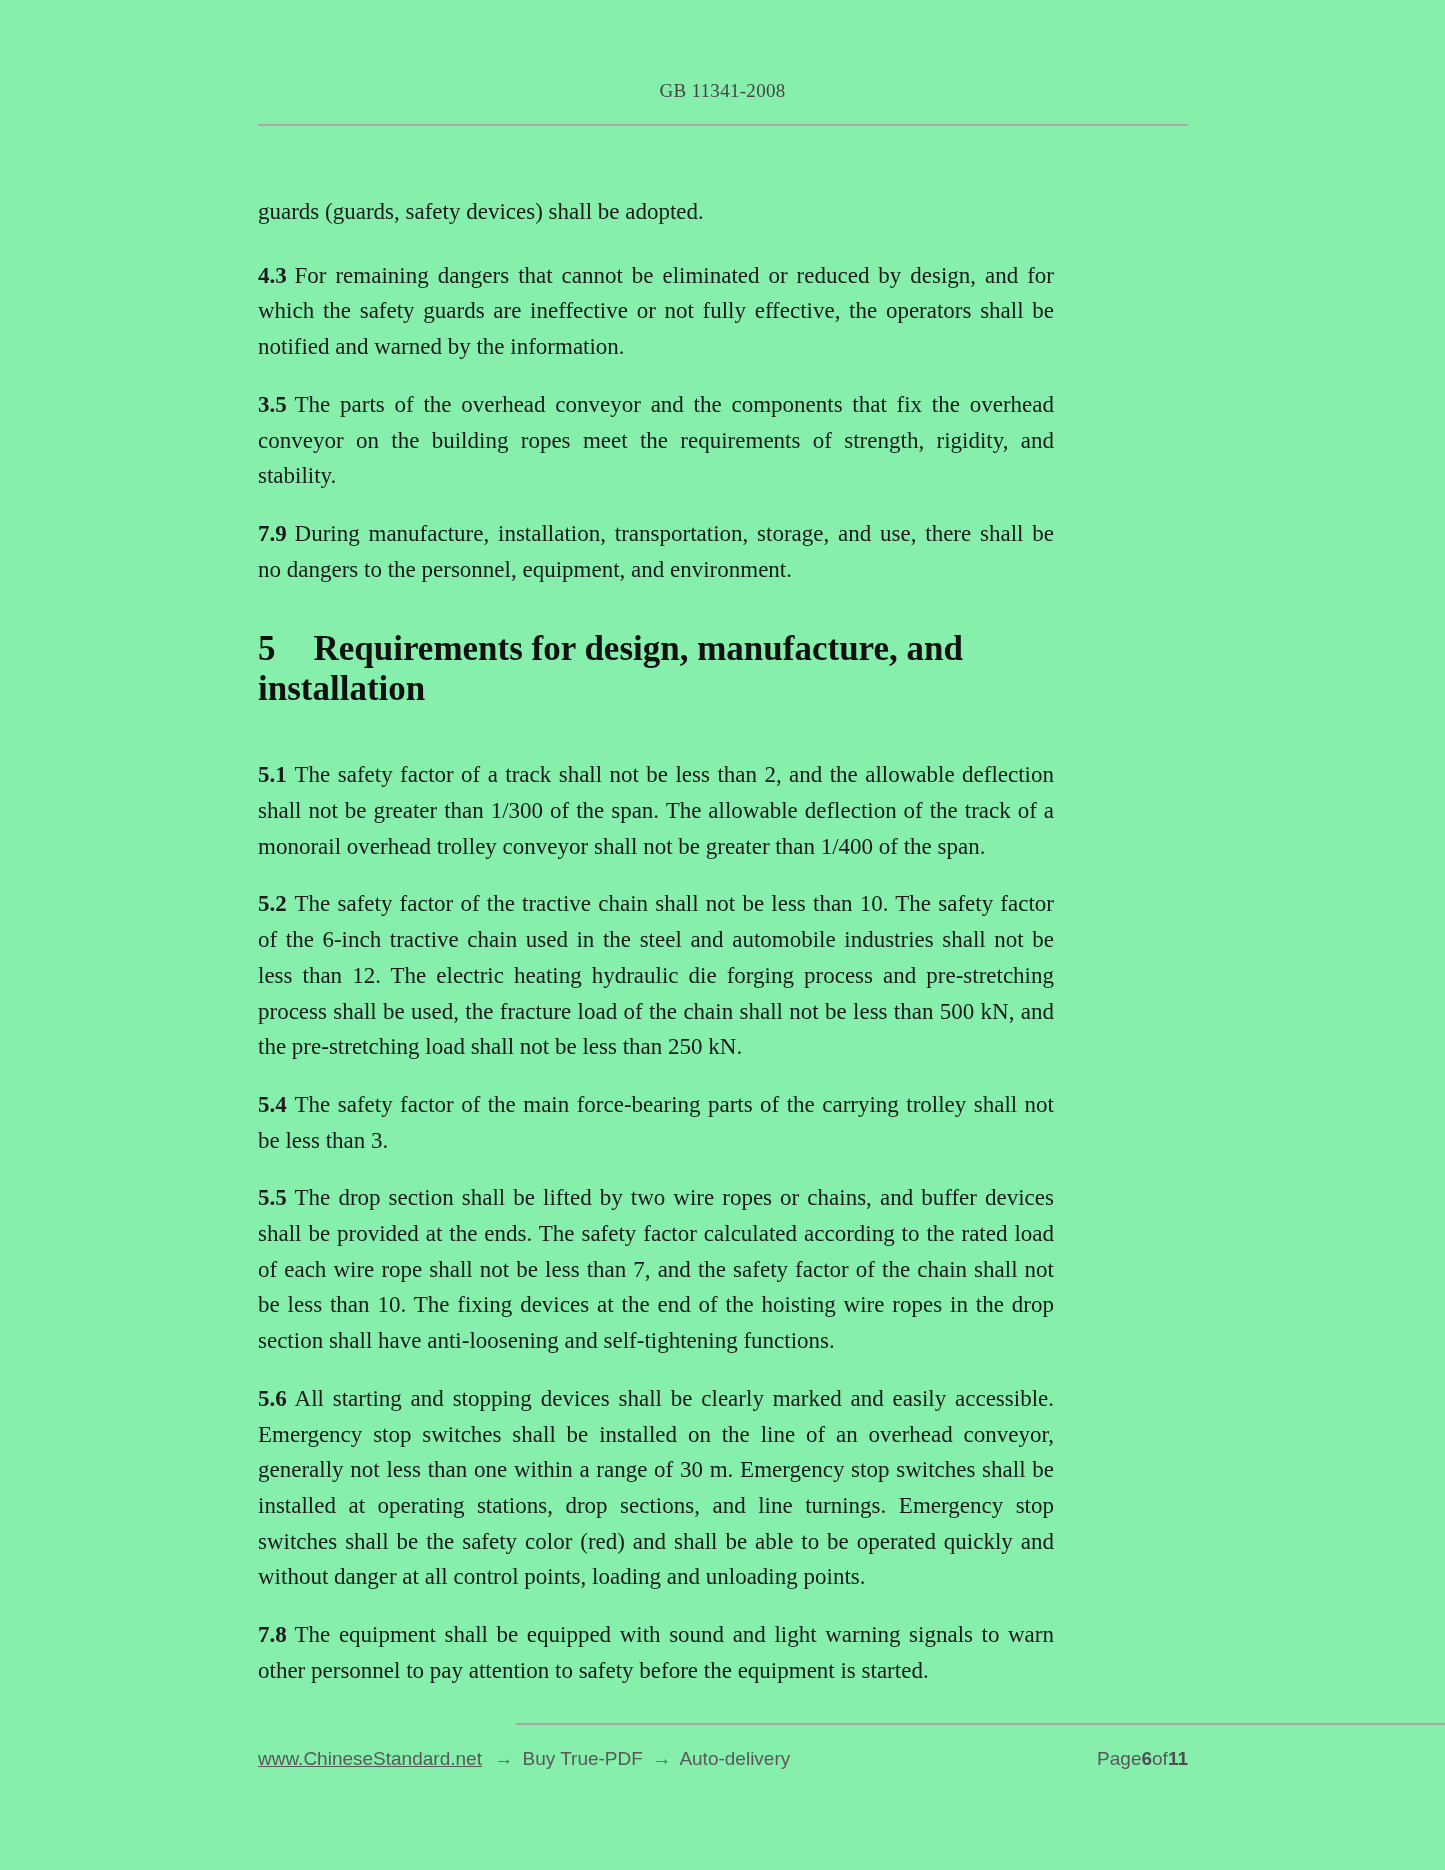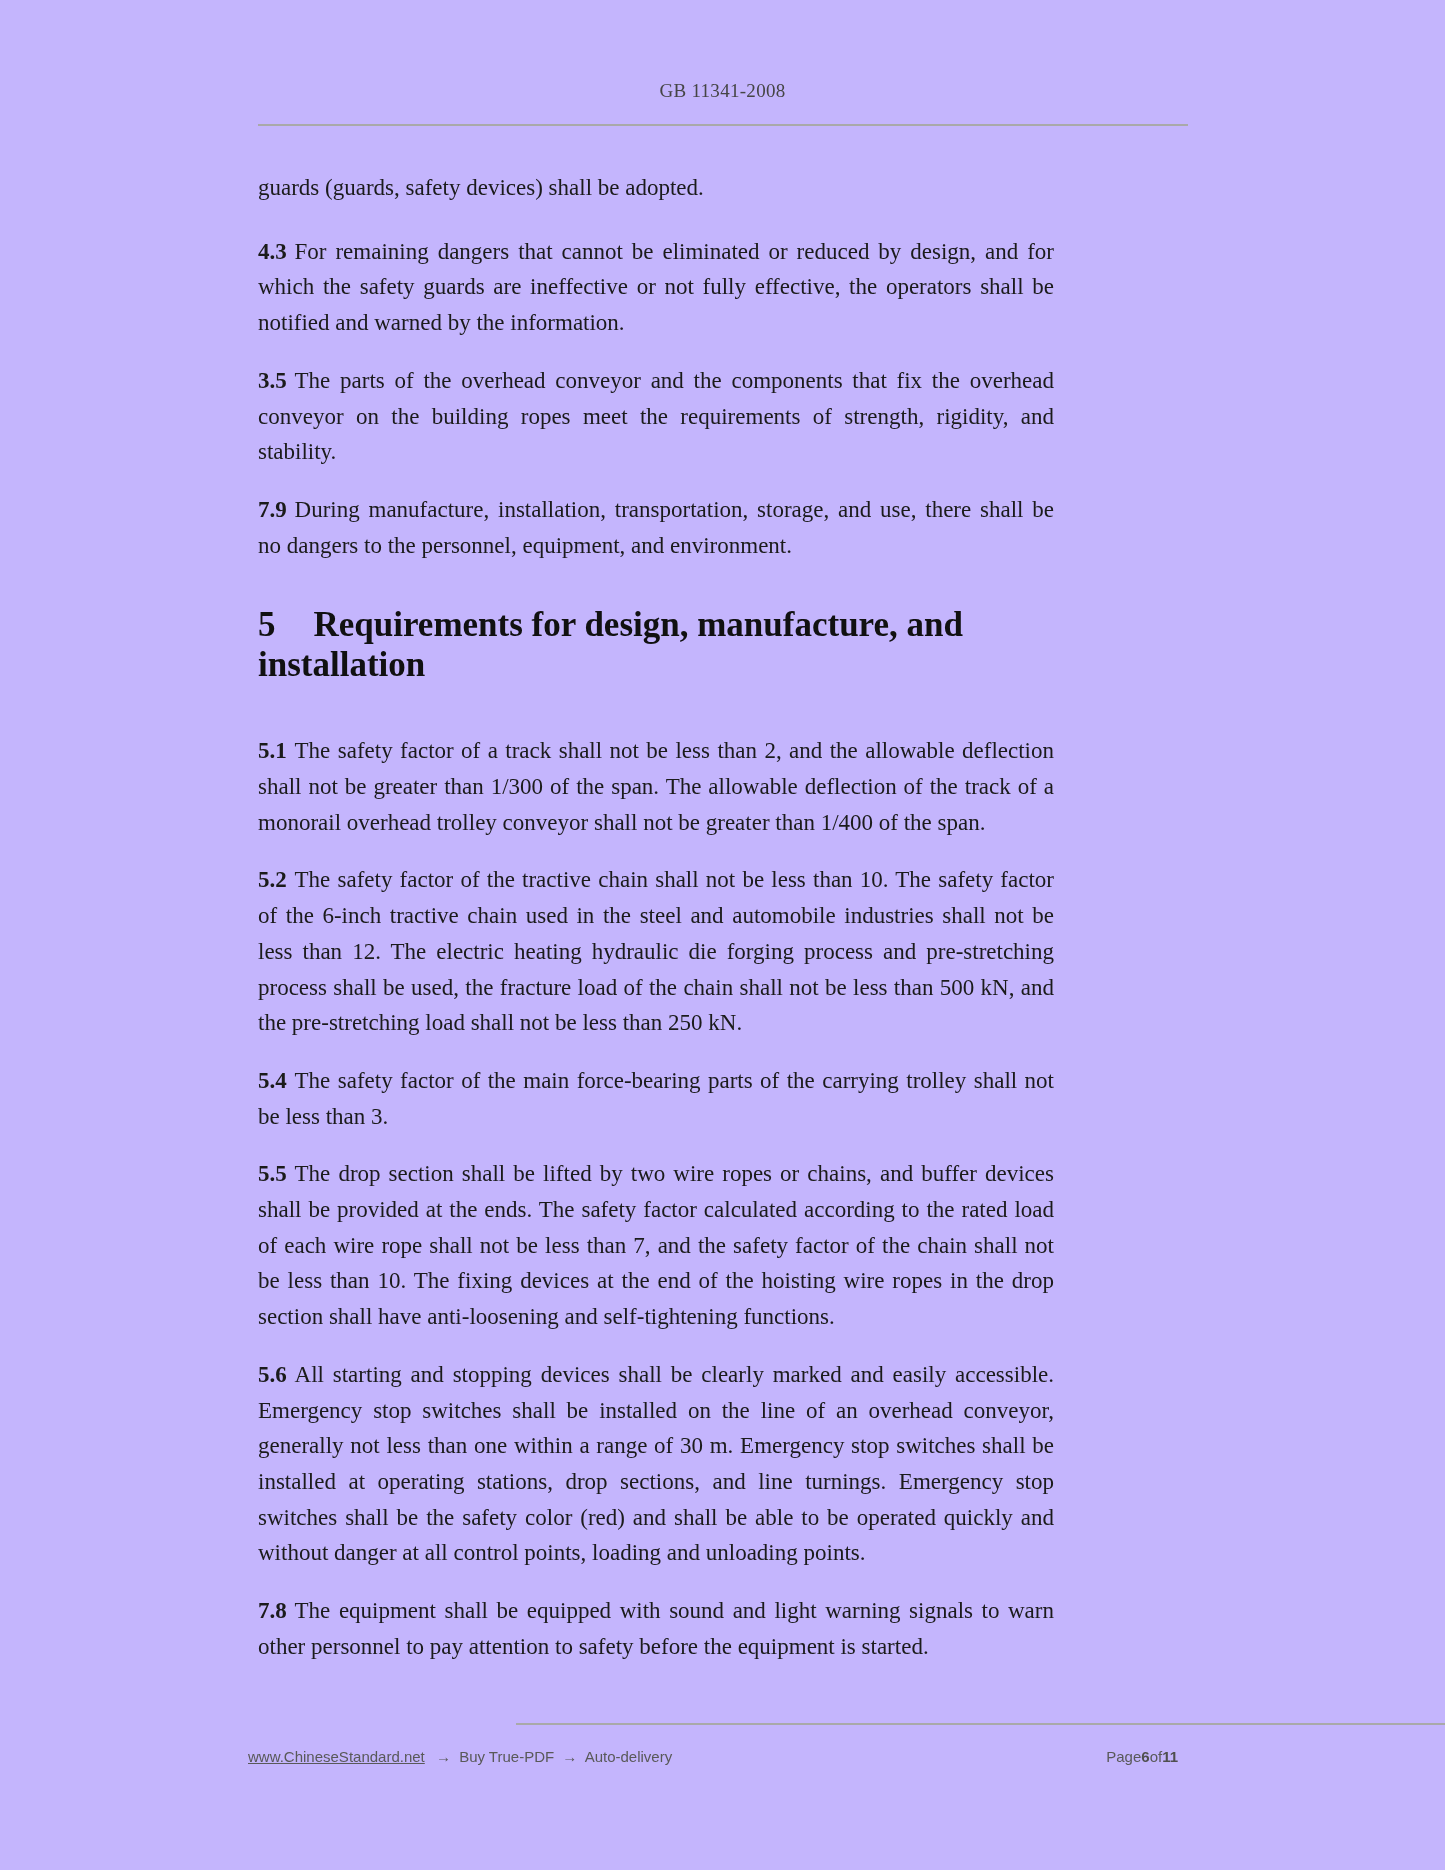--- a/index.html
+++ b/index.html
@@ -1,20 +1,20 @@
 <!DOCTYPE html>
 <html><head>
 <meta charset="utf-8">
 <style>
   html, body { margin: 0; padding: 0; background: #ffffff; }
   .page {
     position: relative;
     width: 1445px;
     height: 1870px;
-    background: #c4b5fd;
+    background: #86efac;
     overflow: hidden;
     font-family: "Liberation Serif", serif;
   }
   
   .header-title {
     padding-top: 78px;
     text-align: center;
     font-size: 19px;
     line-height: 26px;
     color: #454545;
@@ -30,20 +30,21 @@
   .header-rule { margin-top: 20px; }
   
   main {
     box-sizing: border-box;
     width: 1311px;
     padding: 44px 257px 0 258px;
     font-size: 23px;
     line-height: 35.7px;
     text-align: justify;
     color: #1b1b1b;
+    margin-top: 24px;
   }
   .para { margin: 0 0 22px 0; }
   .para.continuation { margin-bottom: 28px; }
   .clause-num {
     font-weight: bold;
     margin-right: 0.34em;
   }
   .section-heading {
     font-size: 35px;
     line-height: 40px;
@@ -55,27 +56,27 @@
   .heading-num { margin-right: 38px; }
   
   .footer-rule {
     position: absolute;
     top: 1723px;
     left: 258px;
   }
   .footer-row {
     position: absolute;
     top: 1748px;
-    left: 248px;
+    left: 258px;
     width: 930px;
     display: flex;
     justify-content: space-between;
     align-items: baseline;
     font-family: "Liberation Sans", sans-serif;
-    font-size: 15px;
+    font-size: 19px;
     color: #595959;
   }
   .footer-left { white-space: nowrap; }
   .footer-left .arrow { margin: 0 4px; }
   .site-link {
     color: #595959;
     text-decoration: underline;
     padding-right: 3px;
     cursor: pointer;
   }

